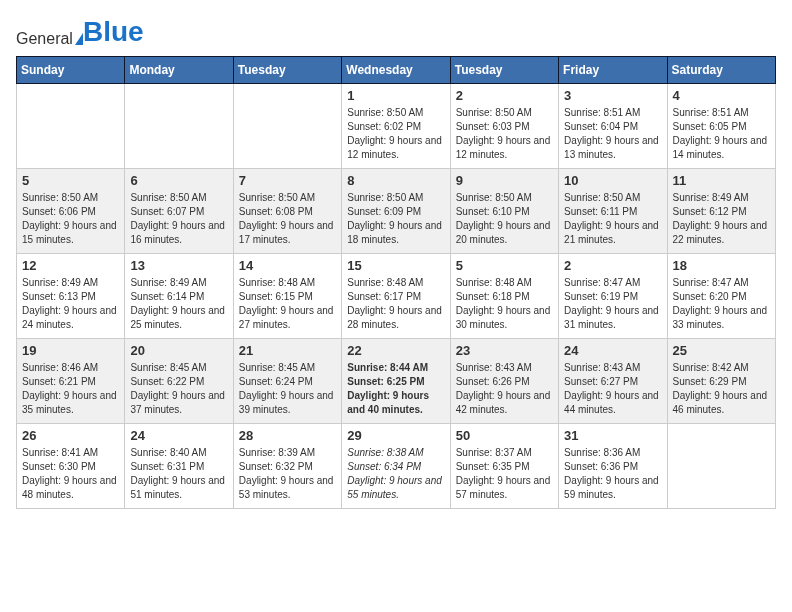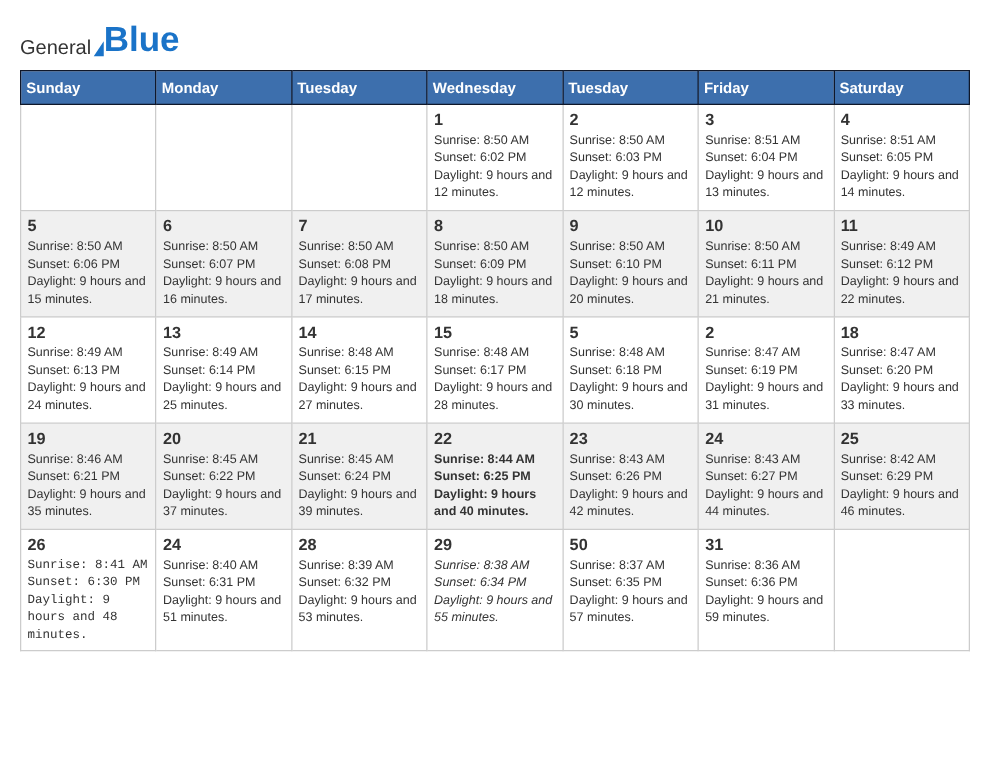--- a/index.html
+++ b/index.html
@@ -278,21 +278,21 @@
         <td>
           <div class="day-num">25</div>
           <div class="day-info" style="white-space: pre-line;">Sunrise: 8:42 AM
 Sunset: 6:29 PM
 Daylight: 9 hours and 46 minutes.</div>
         </td>
       </tr>
       <tr class="row-white">
         <td>
           <div class="day-num">26</div>
-          <div class="day-info" style="white-space: pre-line; font-family: Liberation Mono, monospace;">Sunrise: 8:41 AM
+          <div class="day-info" style="white-space: pre-line;">Sunrise: 8:41 AM
 Sunset: 6:30 PM
 Daylight: 9 hours and 48 minutes.</div>
         </td>
         <td>
           <div class="day-num">24</div>
           <div class="day-info" style="white-space: pre-line;">Sunrise: 8:40 AM
 Sunset: 6:31 PM
 Daylight: 9 hours and 51 minutes.</div>
         </td>
         <td>

